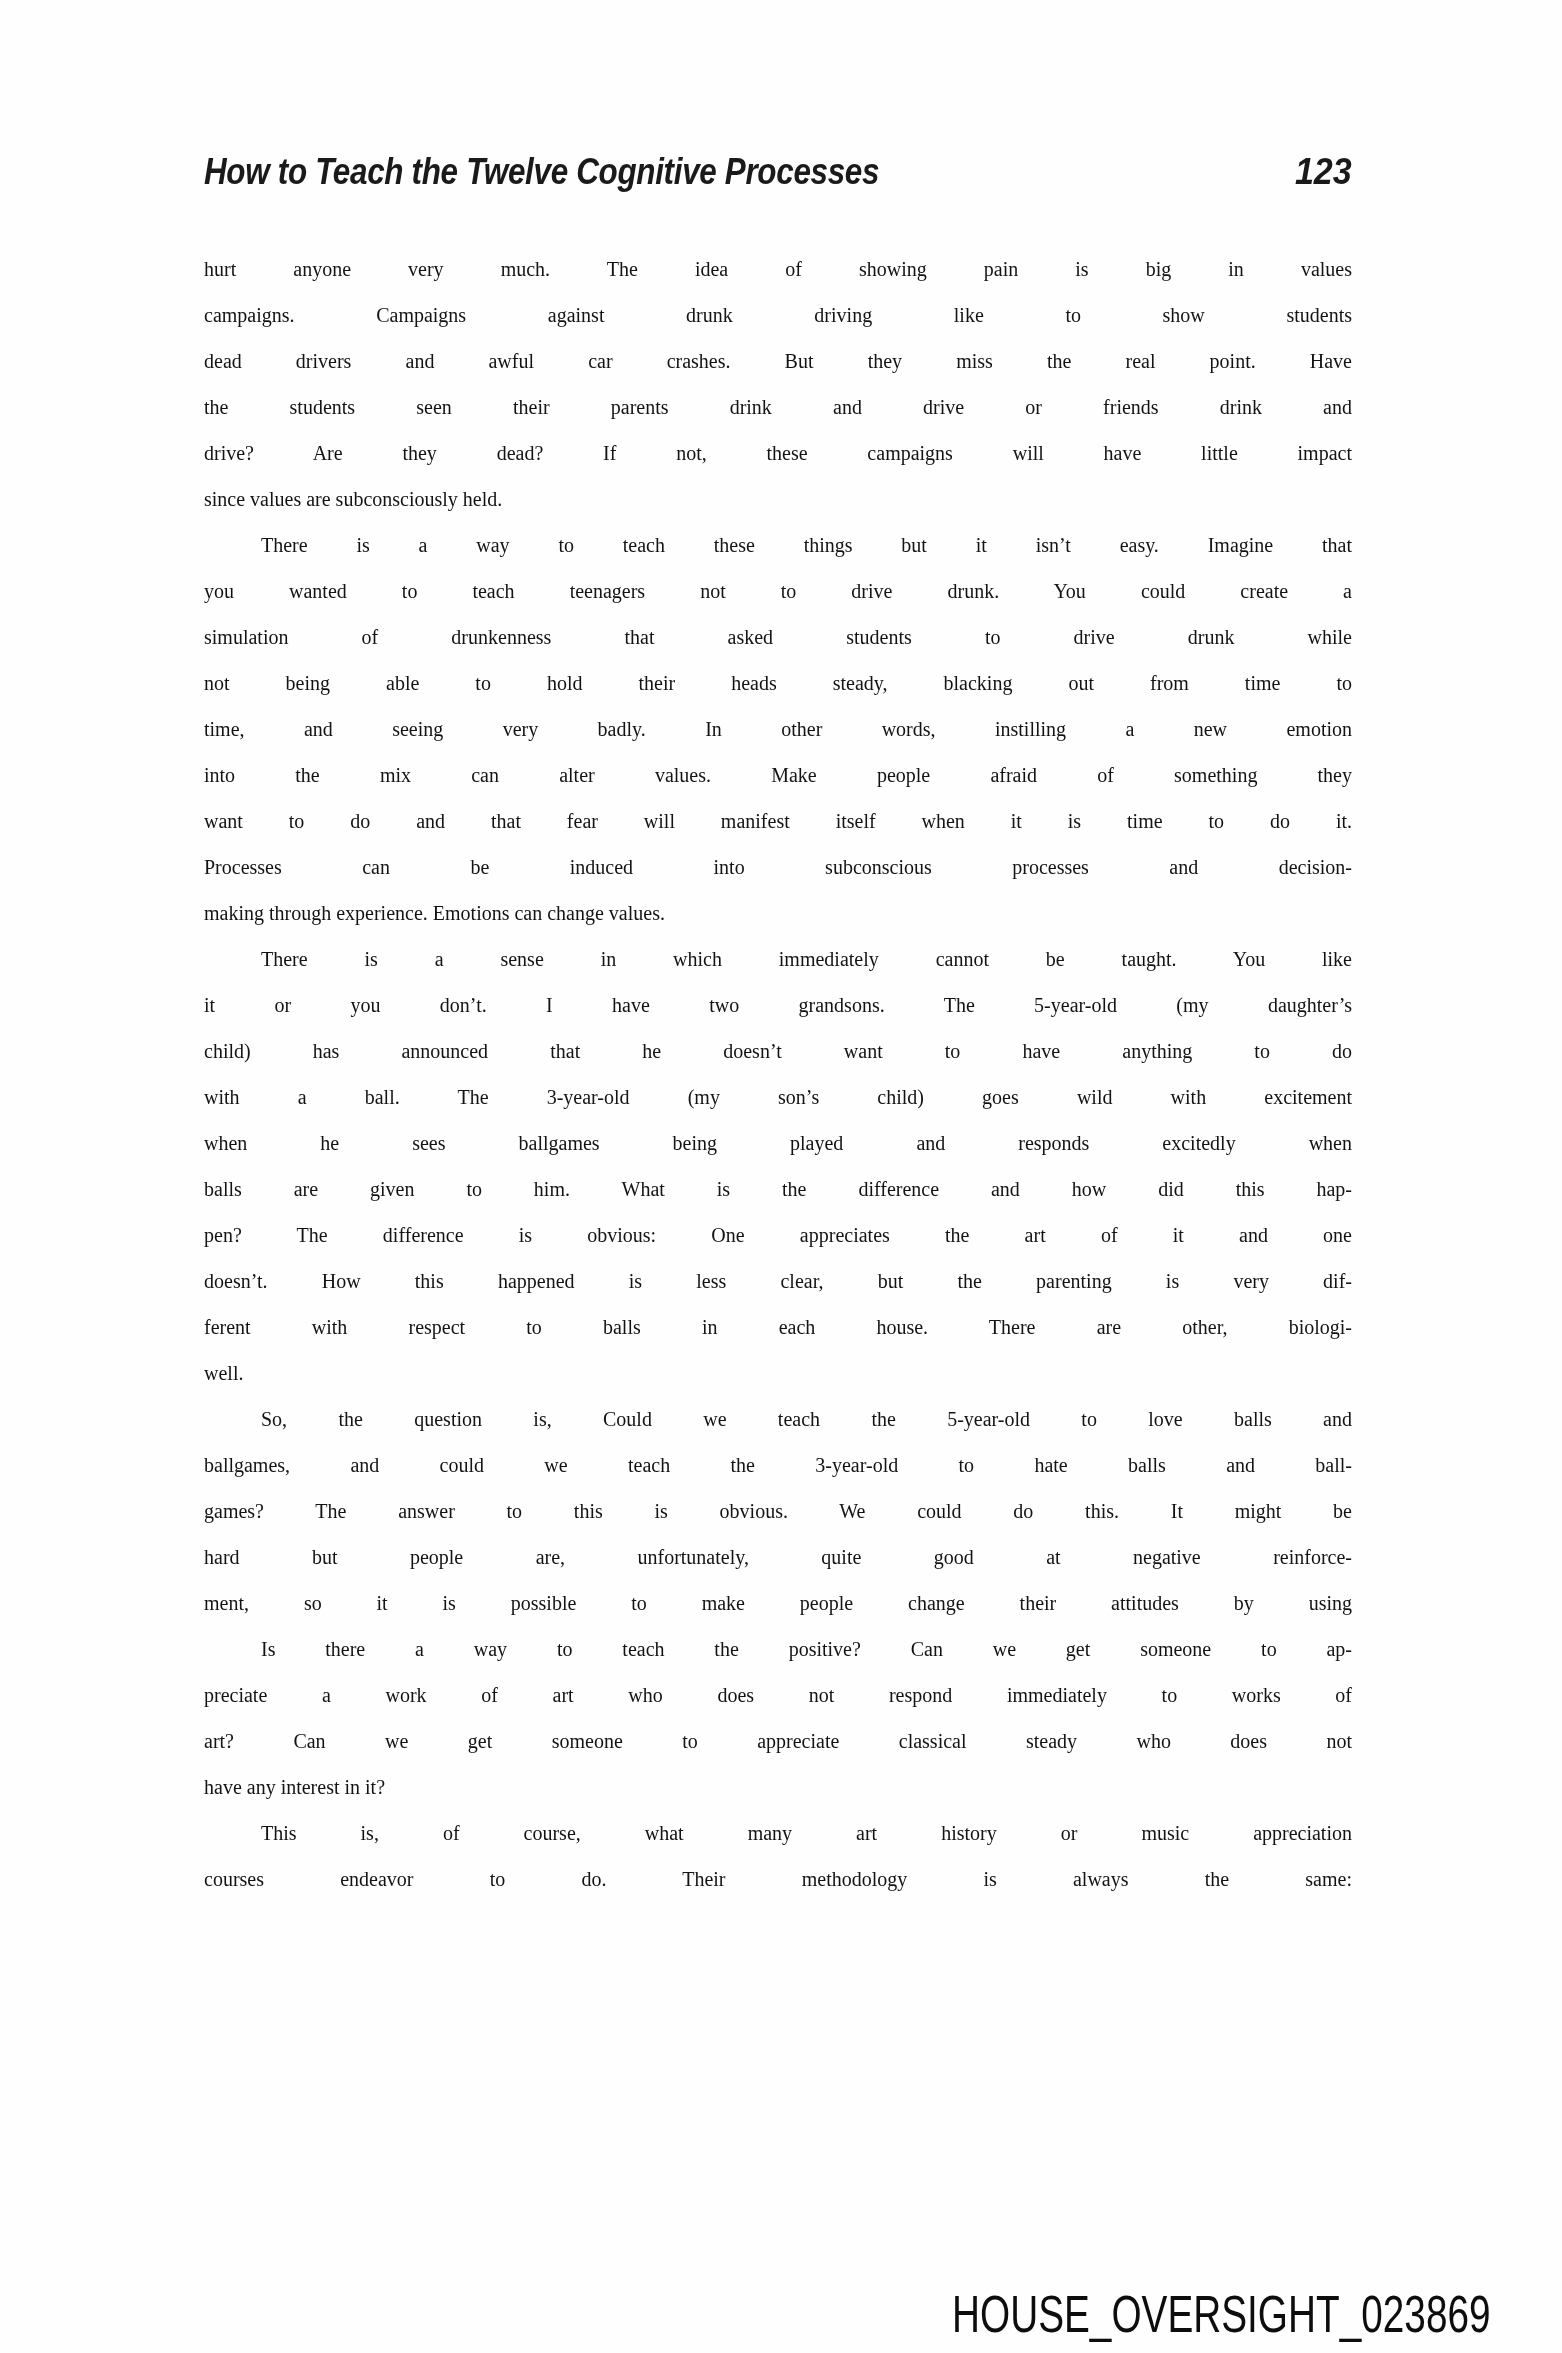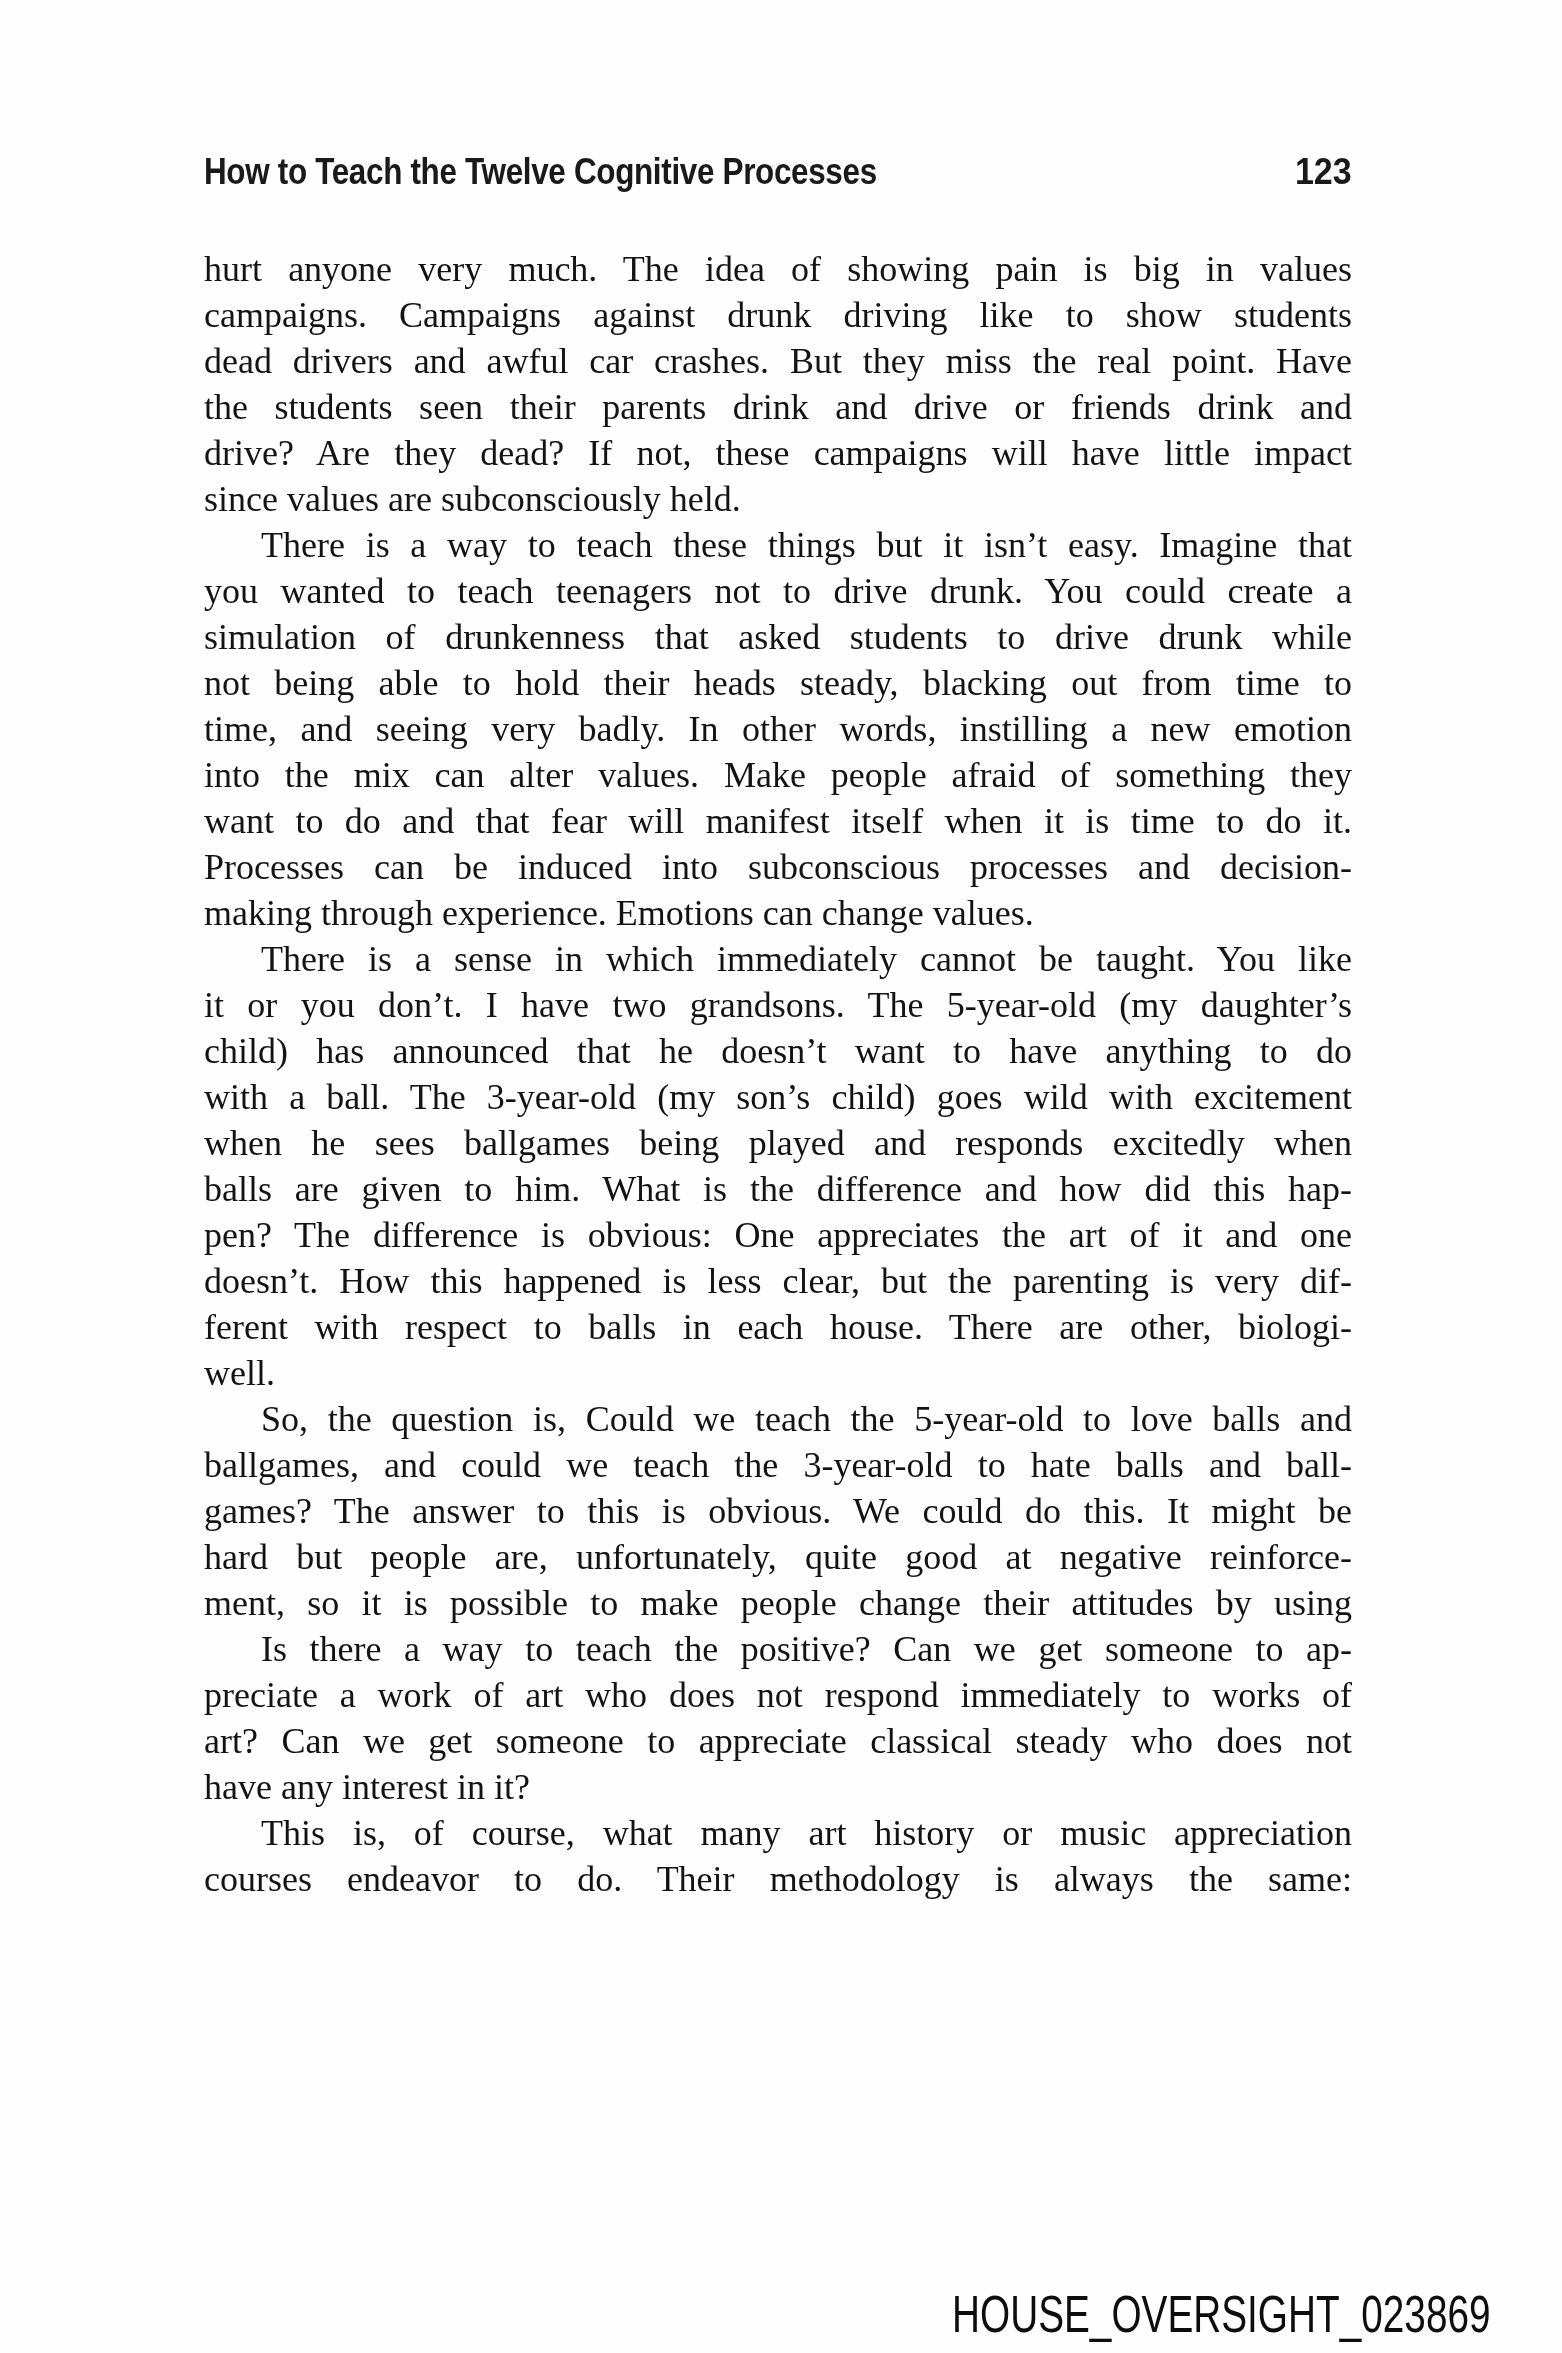--- a/index.html
+++ b/index.html
@@ -19,20 +19,21 @@
   .running-head {
     position: absolute;
     left: 204px;
     top: 151px;
     width: 1148px;
     display: flex;
     justify-content: space-between;
     align-items: baseline;
     font-family: "Liberation Sans", sans-serif;
     font-weight: bold;
+    font-style: italic;
     font-size: 37px;
     color: #1a1a1a;
     white-space: nowrap;
   }
   .running-head .title {
     display: inline-block;
     transform: scaleX(0.85);
     transform-origin: left center;
     letter-spacing: -0.4px;
   }
@@ -41,21 +42,21 @@
     transform: scaleX(0.92);
     transform-origin: right center;
   }
   
   .body-text {
     position: absolute;
     left: 204px;
     top: 246px;
     width: 1148px;
     font-family: "Liberation Serif", serif;
-    font-size: 36px;
+    font-size: 20px;
     line-height: 46px;
     color: #131313;
   }
   .para { margin: 0; }
   .para .line {
     text-align: justify;
     text-align-last: justify;
     white-space: normal;
     overflow: visible;
   }

